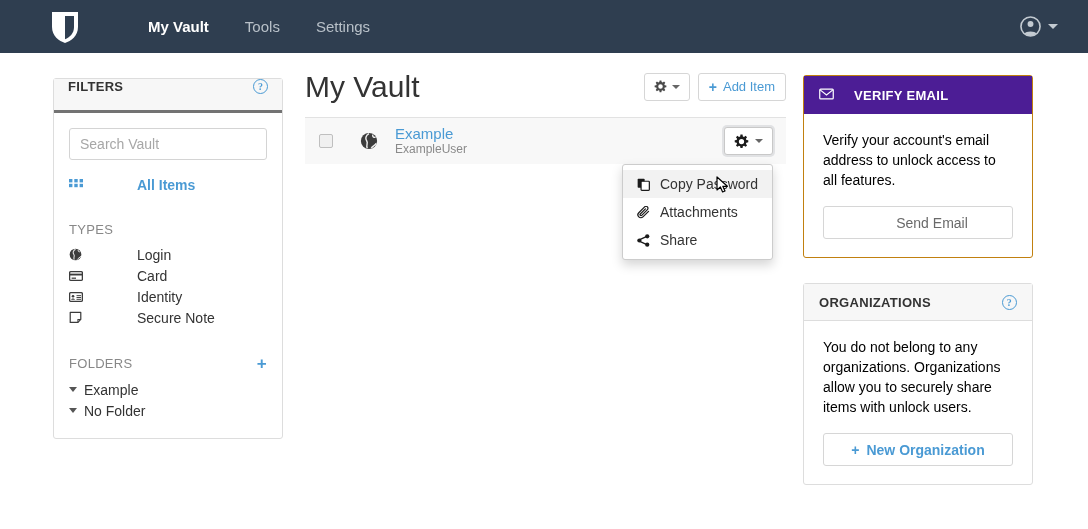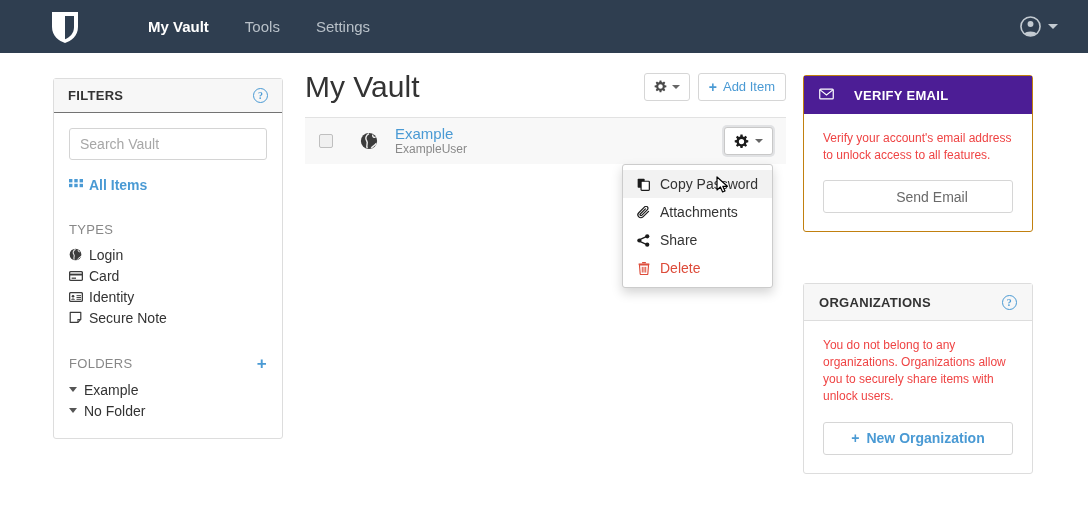--- a/index.html
+++ b/index.html
@@ -53,22 +53,22 @@
   .filters-panel {
     position: absolute; left: 53px; top: 78px;
     width: 230px;
     border: 1px solid #dddddd;
     border-radius: 3px;
     background: #ffffff;
   }
   .panel-head {
     height: 34px;
     background: #f7f7f7;
-    border-bottom: 1px solid #737373;
-    display: flex; align-items: center; justify-content: space-between;
+    border-bottom: 3px solid #737373;
+    display: flex; justify-content: space-between;
     padding: 0 14px;
   }
   .panel-head-title {
     font-size: 13px; font-weight: bold;
     color: #333333; letter-spacing: .3px;
   }
   .help-icon {
     width: 15px; height: 15px; border-radius: 50%;
     border: 1.4px solid #4a9ad4;
     color: #4a9ad4;
@@ -94,21 +94,21 @@
     display: flex; align-items: center;
     height: 21px;
     cursor: pointer;
     font-size: 14px;
   }
   .fnav-icon {
     width: 20px; display: flex; align-items: center;
     justify-content: flex-start; flex: 0 0 20px;
   }
   .fnav-row.active .fnav-label { color: #4a9ad4; font-weight: bold; }
-  .fnav-label { color: #333333; }
+  .fnav-label { color: #333333; margin-left: 48px; }
 
   .group-head {
     margin-top: 27px; margin-bottom: 7px;
     font-size: 13px; color: #888888;
     display: flex; align-items: center; justify-content: space-between;
     letter-spacing: .3px;
   }
   .plus-btn {
     color: #4a9ad4; font-size: 17px; font-weight: bold;
     cursor: pointer; line-height: 1;
@@ -246,21 +246,21 @@
     background: #f7f7f7;
     border-bottom: 1px solid #dddddd;
     height: 37px;
     display: flex; align-items: center; justify-content: space-between;
     padding: 0 15px;
     font-size: 13px; font-weight: bold; color: #333333;
     letter-spacing: .3px;
   }
   .rbody { padding: 16px 19px 18px 19px; }
   .rtext {
-    font-size: 12px; color: #ef4444; line-height: 1.43;
+    font-size: 14px; color: #000000; line-height: 1.43;
     margin: 0 0 16px 0;
   }
   .rbtn {
     width: 100%; height: 33px;
     background: #ffffff;
     border: 1px solid #d6d6d6;
     border-radius: 3px;
     display: flex; align-items: center; justify-content: center; gap: 7px;
     font-size: 14px; cursor: pointer;
     font-family: "Liberation Sans", sans-serif;
@@ -455,31 +455,20 @@
     <span class="ditem-icon">
       <svg width="13" height="13" viewBox="0 0 16 16">
         <circle cx="12.6" cy="2.9" r="2.6" fill="#1b1b1b"></circle>
         <circle cx="12.6" cy="13.1" r="2.6" fill="#1b1b1b"></circle>
         <circle cx="2.9" cy="8" r="2.6" fill="#1b1b1b"></circle>
         <path d="M3.4 7 L11.5 3.2 M3.4 9 L11.5 12.8" stroke="#1b1b1b" stroke-width="1.6"></path>
       </svg>
     </span>
     <span class="ditem-label">Share</span>
   </div>
-  <div class="ditem danger">
-    <span class="ditem-icon">
-      <svg width="12" height="13" viewBox="0 0 14 16">
-        <path d="M1.4 3.6 h11.2 l-.9 11 a1 1 0 0 1-1 1 H3.3 a1 1 0 0 1-1-1 Z" fill="none" stroke="#dd4b39" stroke-width="1.4"></path>
-        <rect x="0.4" y="1.8" width="13.2" height="1.7" fill="#dd4b39"></rect>
-        <rect x="4.7" y="0" width="4.6" height="1.6" fill="#dd4b39"></rect>
-        <path d="M4.9 6 V13 M7 6 V13 M9.1 6 V13" stroke="#dd4b39" stroke-width="1.2"></path>
-      </svg>
-    </span>
-    <span class="ditem-label">Delete</span>
-  </div>
 </div>
 
 <span class="cursor-ptr">
   <svg width="16" height="20" viewBox="0 0 16 20">
     <path d="M1 1 L1 14 L4.4 11 L6.6 16 L9 15 L6.8 10.3 L11.4 10.3 Z" fill="#ffffff" stroke="#000000" stroke-width="1.2" stroke-linejoin="round"></path>
   </svg>
 </span>
 
 <div class="rpanel" id="verify-panel">
   <div class="rhead-warn">

